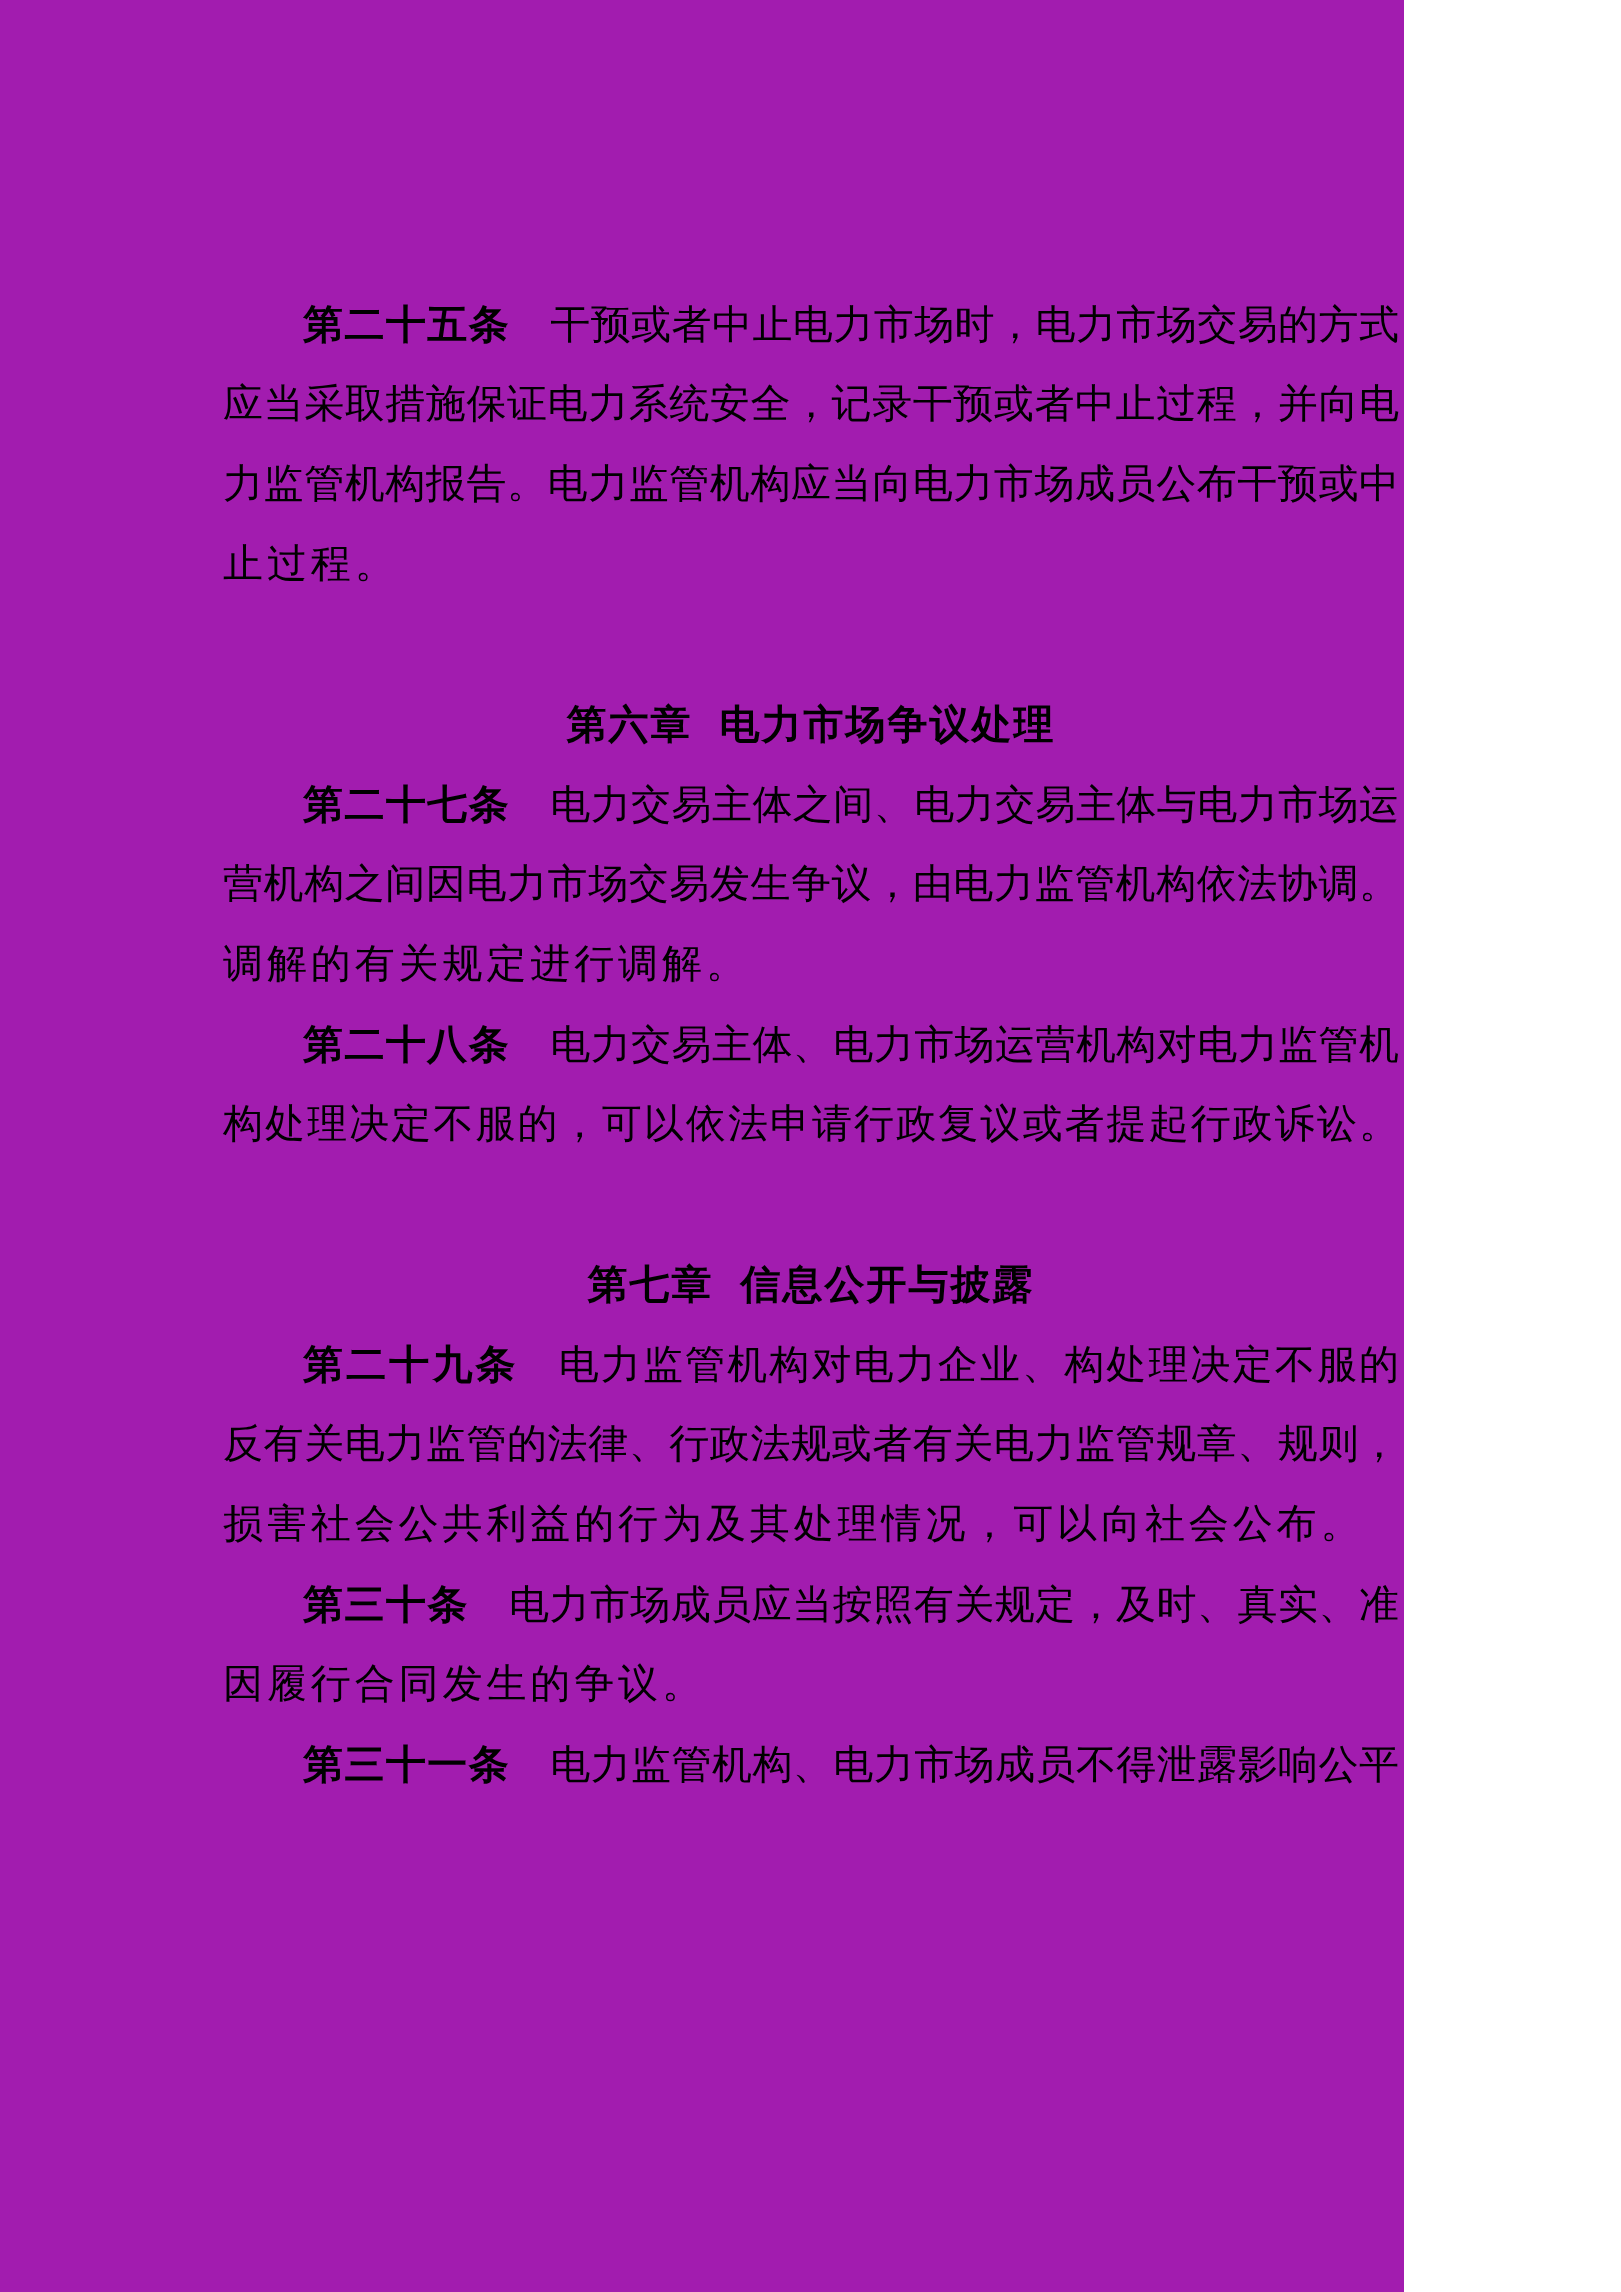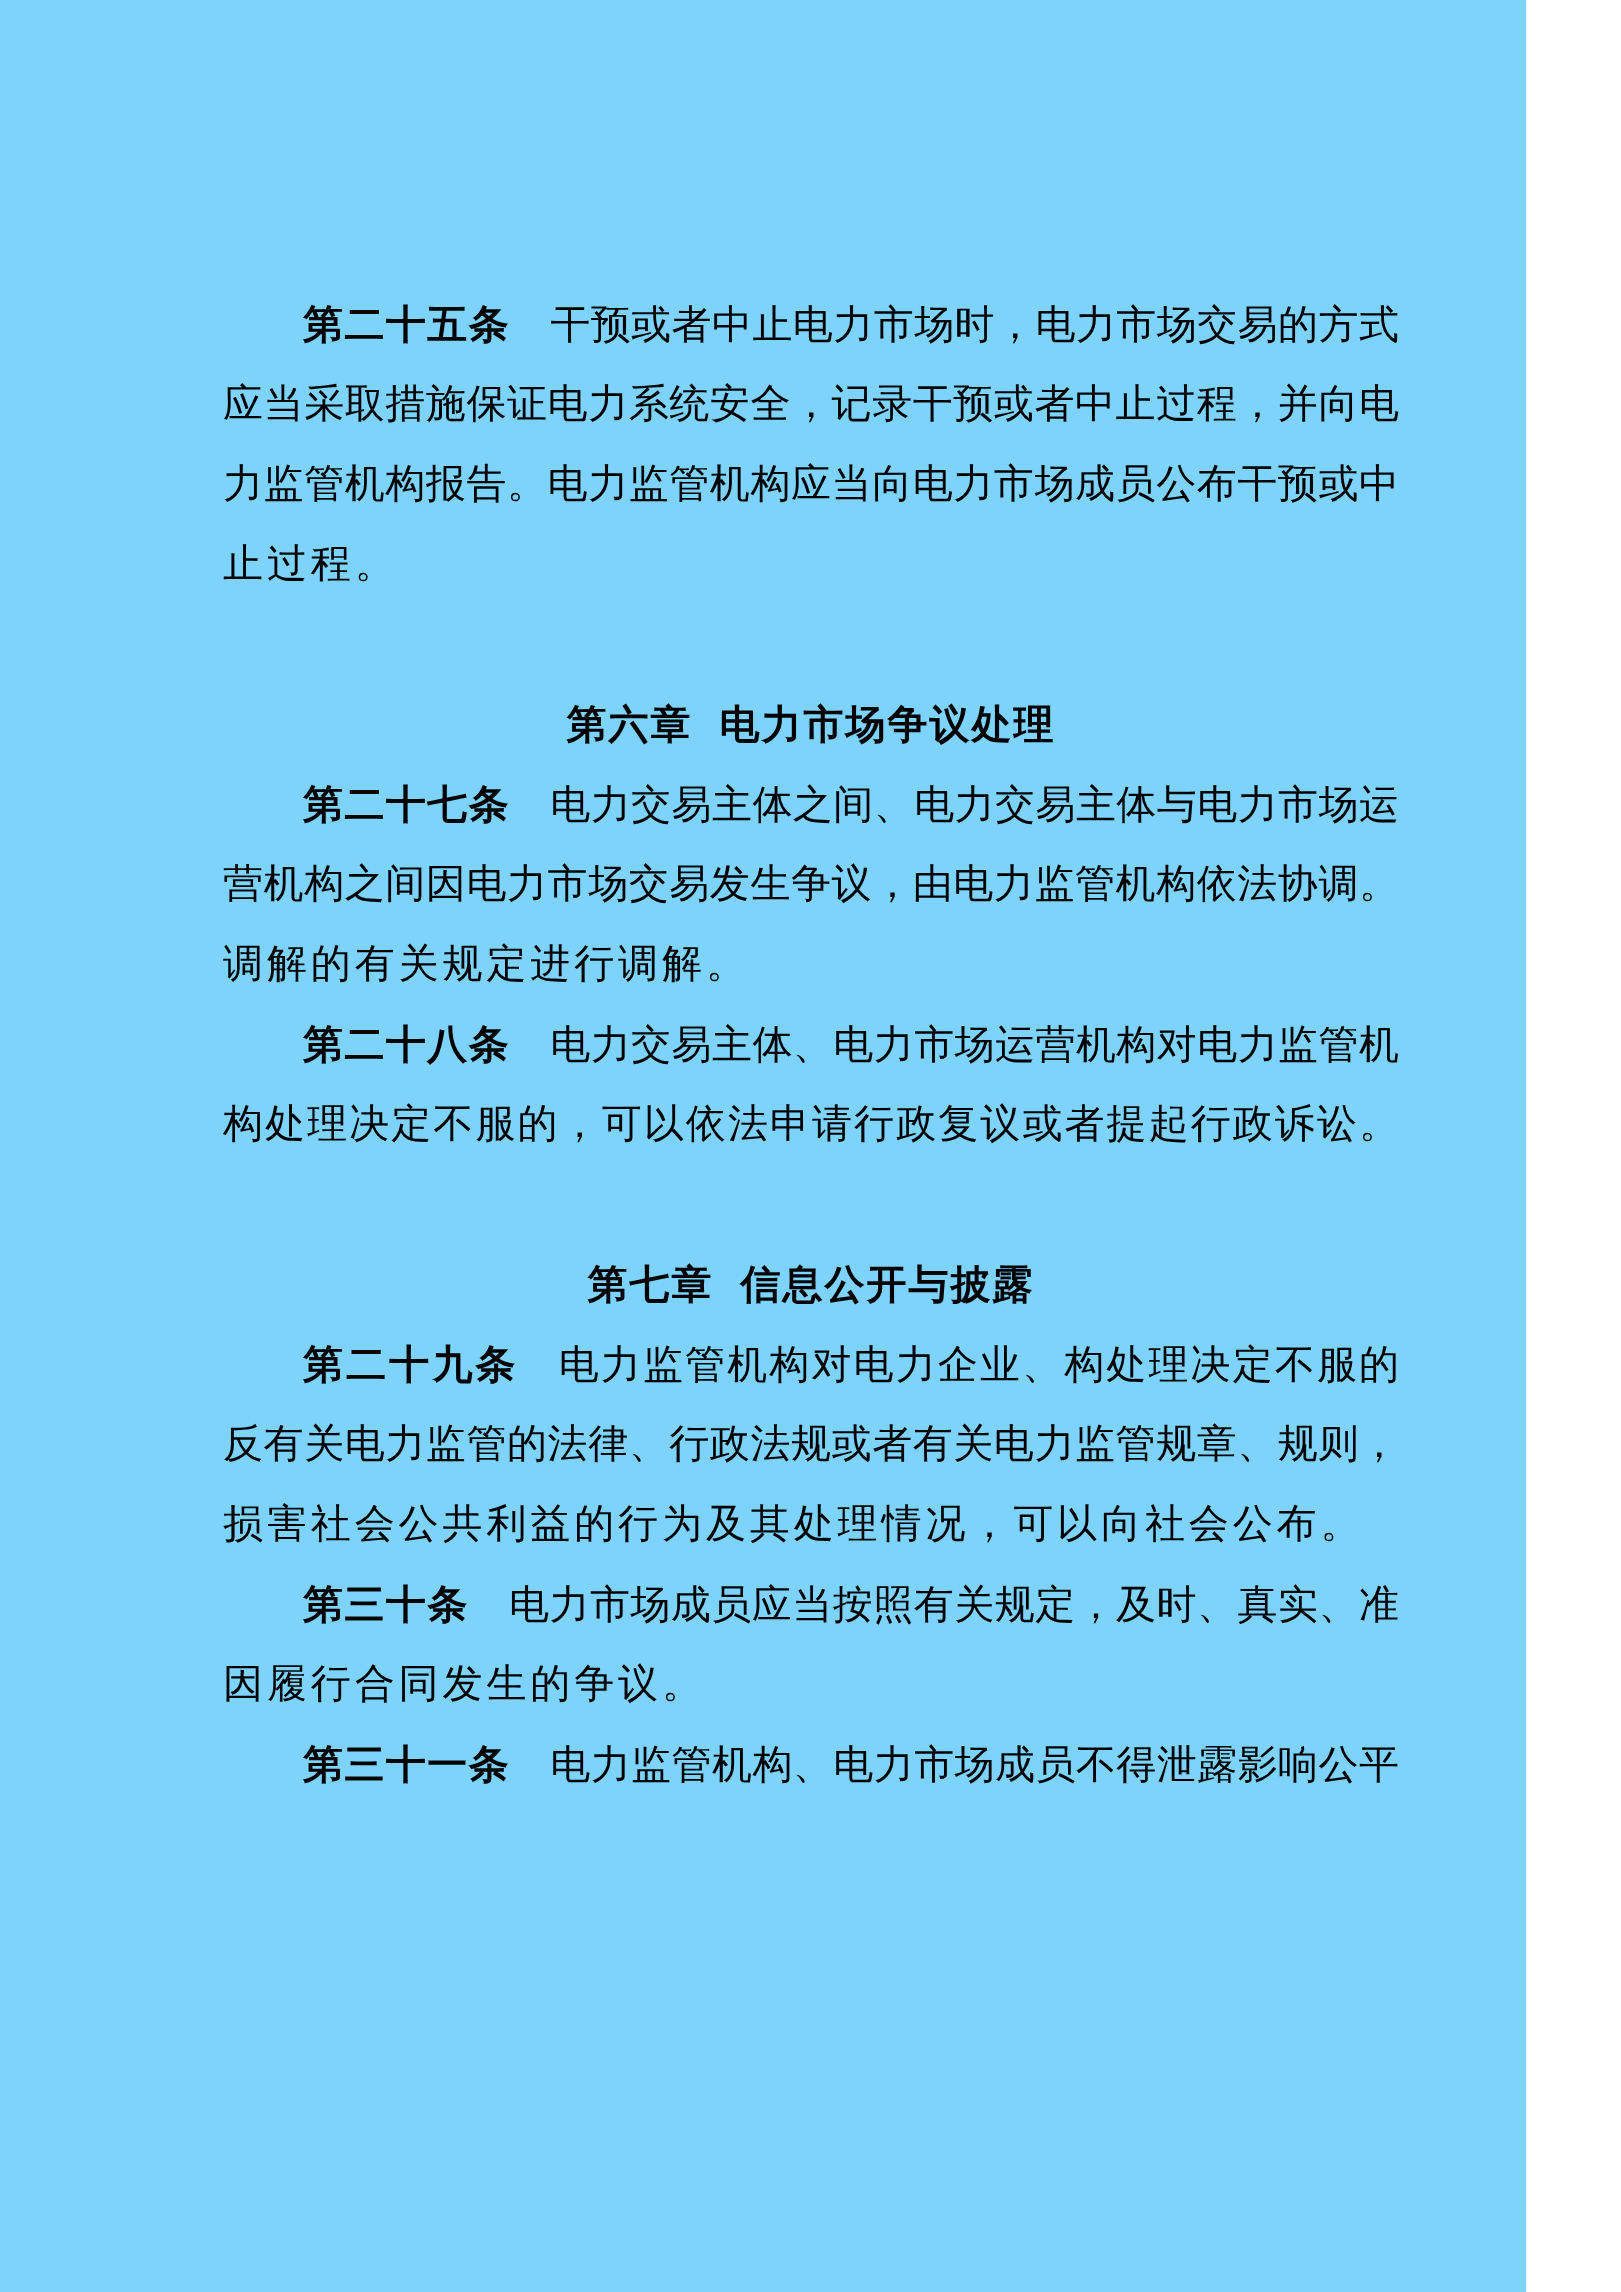--- a/index.html
+++ b/index.html
@@ -2,23 +2,23 @@
 <html><head>
 <meta charset="utf-8">
 <style>
   html, body {
     margin: 0;
     padding: 0;
     background: #ffffff;
   }
   .page {
     position: relative;
-    width: 1526px;
+    width: 1404px;
     height: 2293px;
-    background: #7dd3fc;
+    background: #a21caf;
     color: #000000;
     overflow: hidden;
   }
   .content {
     position: absolute;
     left: 223px;
     top: 284px;
     width: 1176px;
   }
   .line {

